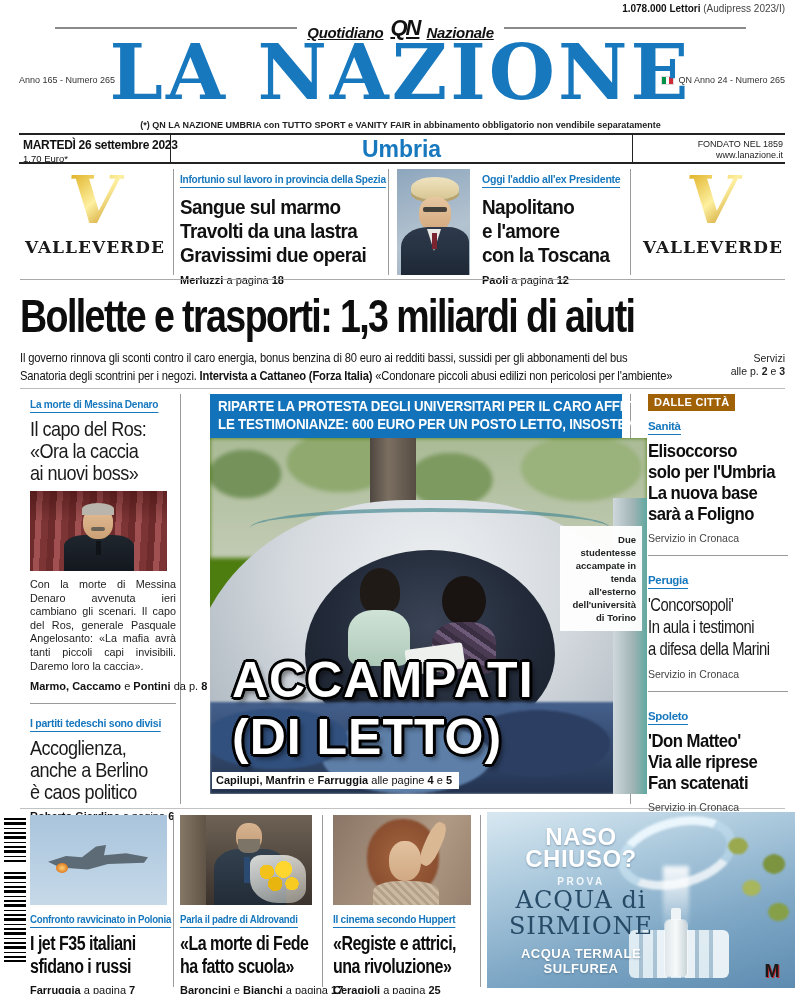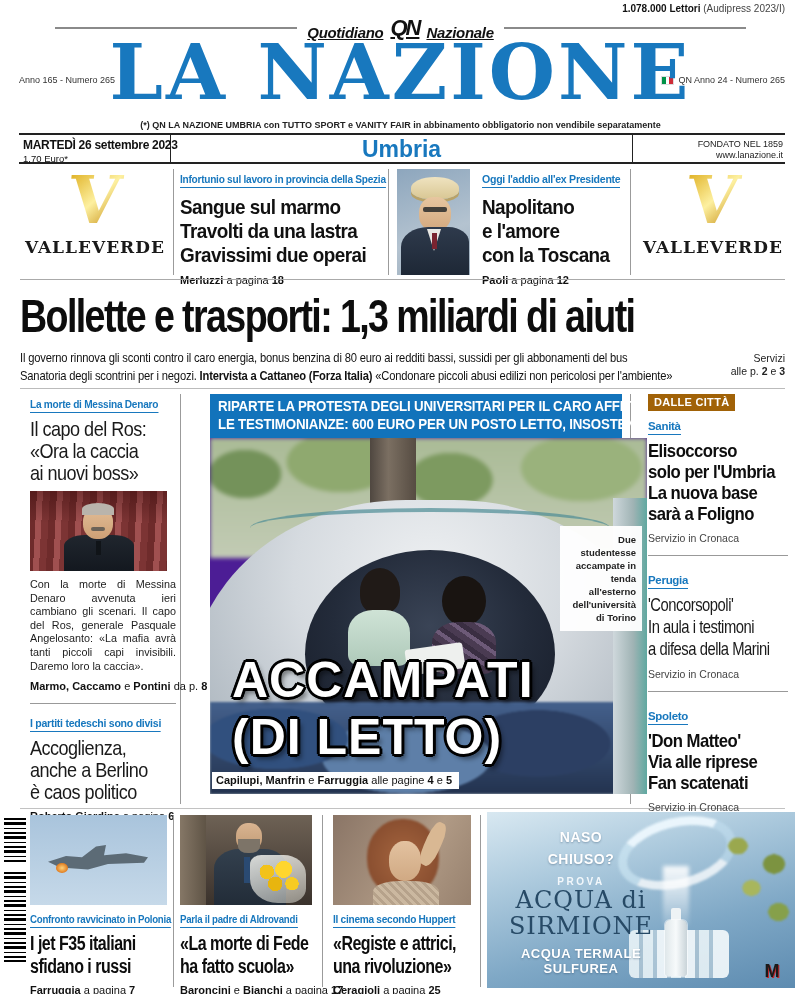--- a/index.html
+++ b/index.html
@@ -107,21 +107,21 @@
   .ros-mus { position:absolute; left:61px; top:36px; width:14px; height:4px; background:#6b6257; border-radius:2px; }
   .ros-tie { position:absolute; left:66px; top:50px; width:5px; height:14px; background:#101418; }
   .colL .body { margin-top:7px; font-size:10.8px; line-height:13.6px; text-align:justify; color:#1c1c1c; }
   .col-rule { border:0; border-top:1px solid #999; margin:11px 0 9px 0; }
 
   
   .colC { position:absolute; top:394px; left:185px; width:437px;padding-left:25px; }
   .banner { background:#1273bb; color:#fff; font-weight:bold; font-size:14px; line-height:18px;
     padding:3px 8px 5px 8px; }
   .banner .bl { white-space:nowrap; transform:scaleX(.95); transform-origin:left; letter-spacing:-0.2px; }
-  .photo-main { position:relative; width:437px; height:356px; overflow:hidden; background:#4c1d95; }
+  .photo-main { position:relative; width:437px; height:356px; overflow:hidden; background:#4d7c0f; }
   .pm-fol { position:absolute; left:0; top:0; width:437px; height:120px;
     background:
       radial-gradient(60px 40px at 8% 30%, #74925a 0 60%, transparent 61%),
       radial-gradient(90px 50px at 30% 20%, #8fa96f 0 60%, transparent 61%),
       radial-gradient(70px 45px at 55% 35%, #7d9a60 0 60%, transparent 61%),
       radial-gradient(100px 55px at 85% 25%, #9ab27c 0 60%, transparent 61%),
       linear-gradient(#aabb96,#c2cbb4); filter:blur(2px); }
   .pm-tree { position:absolute; left:160px; top:0; width:46px; height:150px;
     background:linear-gradient(90deg,#4f4740,#7b6f62 40%,#564c42); filter:blur(.5px); }
   .pm-tent { position:absolute; left:-20px; top:62px; width:480px; height:310px;
@@ -235,21 +235,21 @@
       radial-gradient(15px 13px at 45% 55%, #a8b65d 0 60%, transparent 61%),
       radial-gradient(17px 15px at 75% 75%, #86a04a 0 60%, transparent 61%); filter:blur(1px); }
   .ad-bottle { position:absolute; left:178px; top:108px; width:22px; height:56px; border-radius:5px 5px 3px 3px;
     background:linear-gradient(90deg,#dfe7ea,#f7fafb 50%,#c9d4d9); box-shadow:0 0 0 1px rgba(255,255,255,.5); }
   .ad-nozzle { position:absolute; left:184px; top:96px; width:10px; height:14px; background:#eef3f5; border-radius:2px; }
   .ad-vials { position:absolute; left:142px; top:118px; width:100px; height:48px;
     background:
       linear-gradient(90deg, rgba(240,248,250,.85) 0 10px, rgba(200,215,222,.6) 10px 14px, rgba(240,248,250,.85) 14px 24px, rgba(205,220,227,.6) 24px 28px, rgba(245,250,252,.9) 28px 38px, rgba(200,215,222,.6) 38px 42px, rgba(240,248,250,.85) 42px 52px, rgba(205,220,227,.6) 52px 56px, rgba(245,250,252,.9) 56px 66px, rgba(200,215,222,.6) 66px 70px, rgba(240,248,250,.85) 70px 80px, rgba(205,220,227,.6) 80px 84px, rgba(245,250,252,.9) 84px 100px);
     border-radius:6px; filter:blur(.4px); }
   .ad-text { position:absolute; left:14px; top:14px; width:160px; text-align:center; color:#fff; }
-  .ad-t1 { font-weight:bold; font-size:14px; line-height:22px; letter-spacing:.5px;
+  .ad-t1 { font-weight:bold; font-size:24px; line-height:22px; letter-spacing:.5px;
     text-shadow:0 1px 2px rgba(20,50,80,.35); }
   .ad-prova { margin-top:6px; font-weight:bold; font-size:10px; letter-spacing:2.5px; color:#f2f7fb; }
   .ad-brand { margin-top:0; font-family:"DejaVu Serif", serif; font-size:24px; line-height:26px;
     color:#274a66; letter-spacing:1px; }
   .ad-sub { margin-top:7px; font-weight:bold; font-size:13px; line-height:15px; letter-spacing:.5px;
     color:#fff; text-shadow:0 1px 2px rgba(20,50,80,.35); }
   .ad-logo { position:absolute; right:10px; bottom:8px; width:26px; text-align:center; }
   .ad-logo-m { font-weight:bold; font-size:18px; line-height:18px; color:#1a1a1a;
     text-shadow:1px 1px 0 #c0272d; }
 </style>

